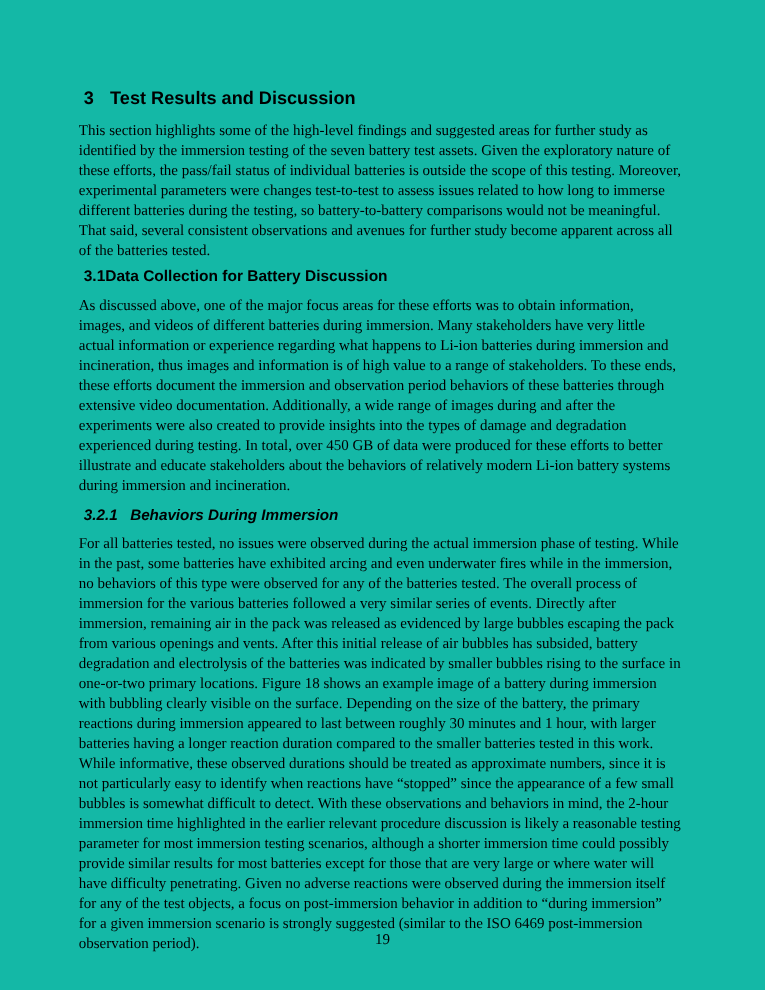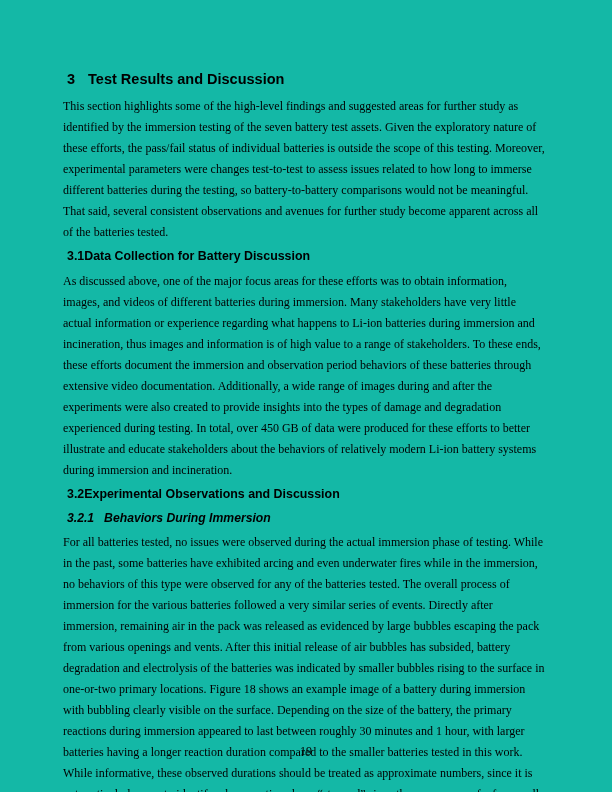--- a/index.html
+++ b/index.html
@@ -43,21 +43,21 @@
     line-height: 15px;
     font-style: italic;
     margin: 9px 0 6px 0;
   }
   .hnum-1 { margin-right: 13px; }
   .hnum-2 { margin-right: 0; }
   .hnum-3 { margin-right: 10px; }
   p {
     font-family: "Liberation Serif", serif;
     font-size: 12px;
-    line-height: 21px;
+    line-height: 16px;
     margin: 0 0 6px 0;
     text-align: left;
     color: #000000;
   }
   .pageno {
     position: absolute;
     top: 744px;
     left: 0;
     width: 612px;
     text-align: center;
@@ -73,21 +73,20 @@
   <div class="content">
 
     <h1><span class="hnum-1">3</span><span>Test Results and Discussion</span></h1>
 
     <p>This section highlights some of the high-level findings and suggested areas for further study as identified by the immersion testing of the seven battery test assets. Given the exploratory nature of these efforts, the pass/fail status of individual batteries is outside the scope of this testing. Moreover, experimental parameters were changes test-to-test to assess issues related to how long to immerse different batteries during the testing, so battery-to-battery comparisons would not be meaningful. That said, several consistent observations and avenues for further study become apparent across all of the batteries tested.</p>
 
     <h2><span class="hnum-2">3.1</span><span>Data Collection for Battery Discussion</span></h2>
 
     <p>As discussed above, one of the major focus areas for these efforts was to obtain information, images, and videos of different batteries during immersion. Many stakeholders have very little actual information or experience regarding what happens to Li-ion batteries during immersion and incineration, thus images and information is of high value to a range of stakeholders. To these ends, these efforts document the immersion and observation period behaviors of these batteries through extensive video documentation. Additionally, a wide range of images during and after the experiments were also created to provide insights into the types of damage and degradation experienced during testing. In total, over 450 GB of data were produced for these efforts to better illustrate and educate stakeholders about the behaviors of relatively modern Li-ion battery systems during immersion and incineration.</p>
 
-    <h2><span class="hnum-2">3.2</span><span>Experimental Observations and Discussion</span></h2>
 
     <h3><span class="hnum-3">3.2.1</span><span>Behaviors During Immersion</span></h3>
 
     <p>For all batteries tested, no issues were observed during the actual immersion phase of testing. While in the past, some batteries have exhibited arcing and even underwater fires while in the immersion, no behaviors of this type were observed for any of the batteries tested. The overall process of immersion for the various batteries followed a very similar series of events. Directly after immersion, remaining air in the pack was released as evidenced by large bubbles escaping the pack from various openings and vents. After this initial release of air bubbles has subsided, battery degradation and electrolysis of the batteries was indicated by smaller bubbles rising to the surface in one-or-two primary locations. Figure 18 shows an example image of a battery during immersion with bubbling clearly visible on the surface. Depending on the size of the battery, the primary reactions during immersion appeared to last between roughly 30 minutes and 1 hour, with larger batteries having a longer reaction duration compared to the smaller batteries tested in this work. While informative, these observed durations should be treated as approximate numbers, since it is not particularly easy to identify when reactions have “stopped” since the appearance of a few small bubbles is somewhat difficult to detect. With these observations and behaviors in mind, the 2-hour immersion time highlighted in the earlier relevant procedure discussion is likely a reasonable testing parameter for most immersion testing scenarios, although a shorter immersion time could possibly provide similar results for most batteries except for those that are very large or where water will have difficulty penetrating. Given no adverse reactions were observed during the immersion itself for any of the test objects, a focus on post-immersion behavior in addition to “during immersion” for a given immersion scenario is strongly suggested (similar to the ISO 6469 post-immersion observation period).</p>
 
   </div>
 
   <div class="pageno">19</div>
 </div>
 

